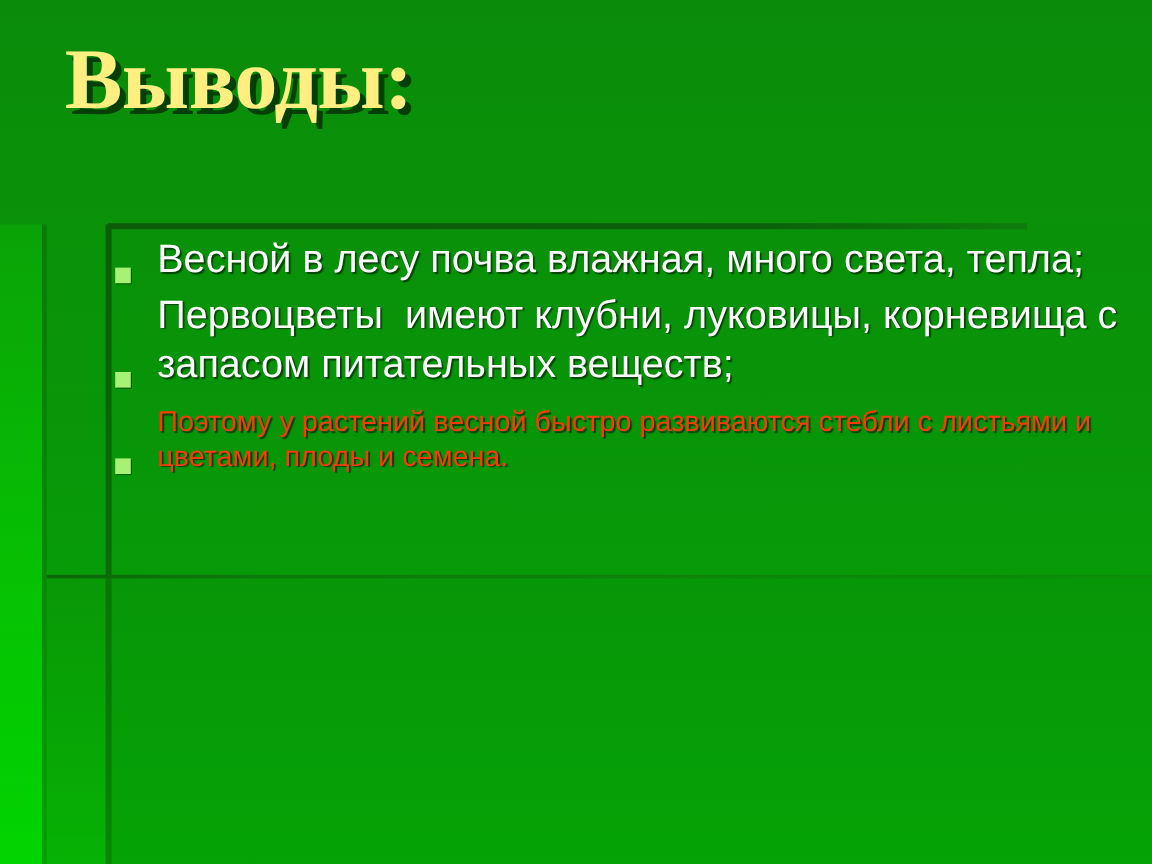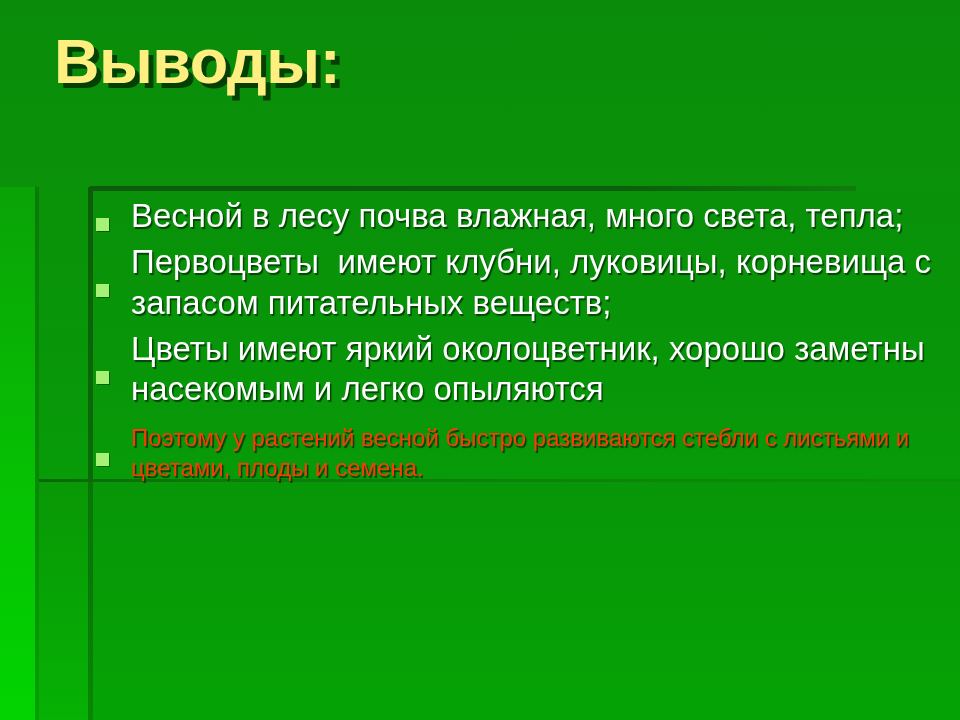--- a/index.html
+++ b/index.html
@@ -86,43 +86,43 @@
     height: 3px;
     background: linear-gradient(to right, #0b6609 0%, #0c7a0a 20%, #0a8f08 100%);
   }
 
   
   .title {
     position: absolute;
     left: 54px;
     top: 30px;
     margin: 0;
-    font-size: 63px;
+    font-size: 72px;
     font-weight: bold;
     line-height: 1.0;
     letter-spacing: -0.5px;
     color: #ffef80;
     text-shadow: 5px 5px 0 rgba(0,0,0,0.55);
     white-space: nowrap;
-    font-family: Liberation Sans, sans-serif;
+    font-family: Liberation Serif, serif;
   }
 
   
   .bullets {
     position: absolute;
     left: 96px;
     top: 196px;
     width: 860px;
     list-style: none;
     margin: 0;
     padding: 0;
   }
   .bullet-row {
     display: flex;
-    align-items: center;
+    align-items: flex-end;
     margin-bottom: 6px;
   }
   .bullet-marker {
     flex: 0 0 auto;
     width: 13px;
     height: 13px;
     margin-top: 16px;
     margin-right: 22px;
     background: #a6f274;
     box-shadow: 1px 1px 0 rgba(0,0,0,0.35);
@@ -167,23 +167,19 @@
 
   <ul class="bullets">
     <li class="bullet-row">
       <span class="bullet-marker"></span>
       <span class="bullet-text">Весной в лесу почва влажная, много света, тепла;</span>
     </li>
     <li class="bullet-row">
       <span class="bullet-marker"></span>
       <span class="bullet-text">Первоцветы  имеют клубни, луковицы, корневища с запасом питательных веществ;</span>
     </li>
-    <li class="bullet-row">
-      <span class="bullet-marker"></span>
-      <span class="bullet-text">Цветы имеют яркий околоцветник, хорошо заметны насекомым и легко опыляются</span>
-    </li>
     <li class="bullet-row accent">
       <span class="bullet-marker"></span>
       <span class="bullet-text">Поэтому у растений весной быстро развиваются стебли с листьями и цветами, плоды и семена.</span>
     </li>
   </ul>
 
 </div>
 
 </body></html>

